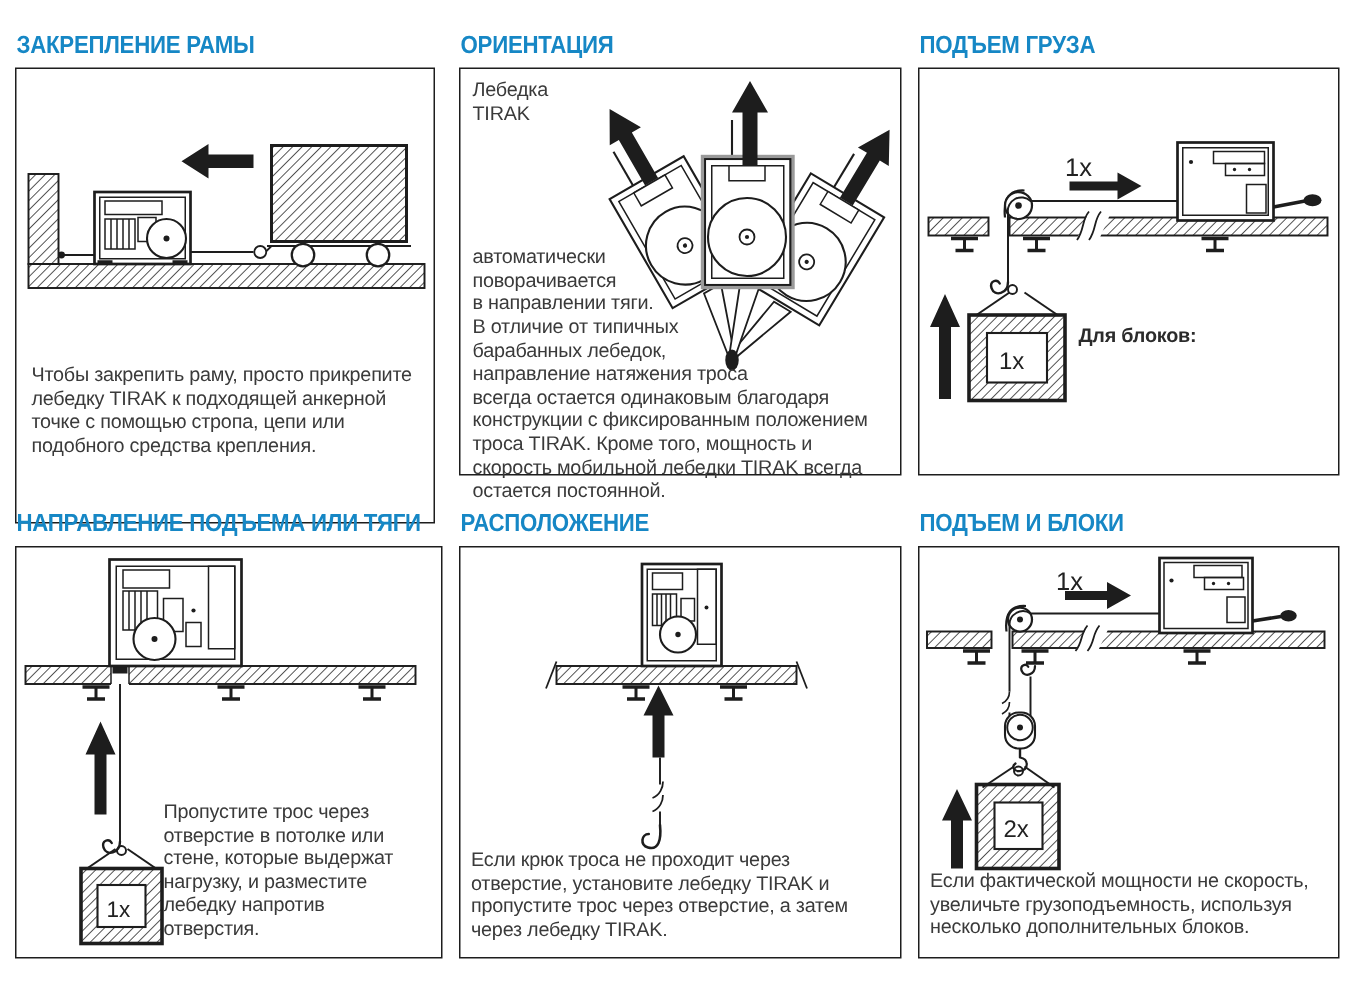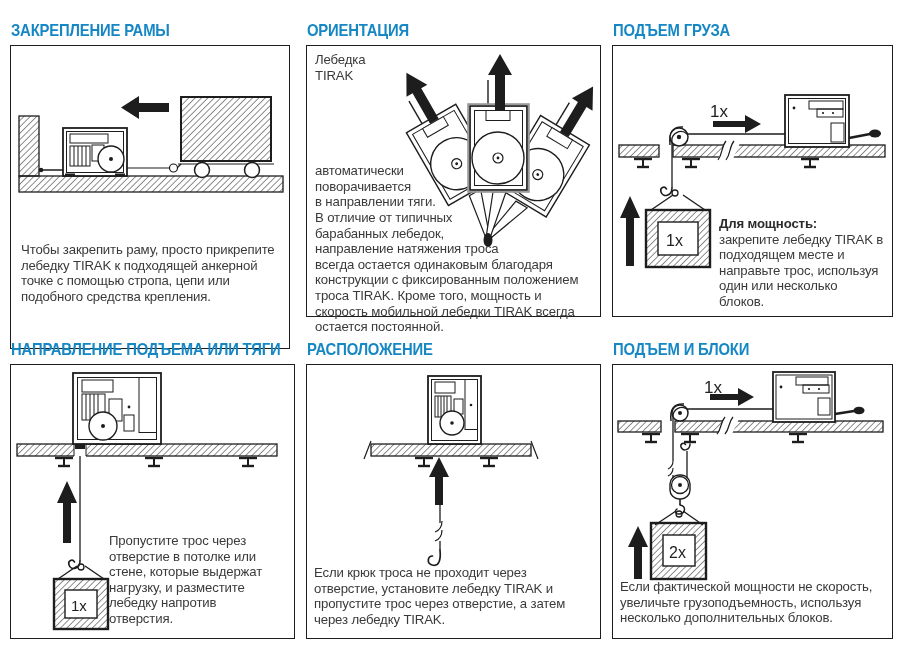--- a/index.html
+++ b/index.html
@@ -174,22 +174,21 @@
         <g>
           <line x1="38" y1="164" x2="60" y2="149" stroke="#1d1d1d" stroke-width="1.4"></line>
           <line x1="92" y1="164" x2="70" y2="149" stroke="#1d1d1d" stroke-width="1.4"></line>
           <rect x="33" y="164" width="64" height="57" fill="url(#h3)" stroke="#1d1d1d" stroke-width="2.4"></rect>
           <rect x="45" y="176" width="40" height="33" fill="#fff" stroke="#1d1d1d" stroke-width="1.4"></rect>
           <text x="53" y="200" font-size="16">1x</text>
         </g>
         <polygon points="13,220 13,172 7,172 17,150 27,172 21,172 21,220" fill="#1d1d1d"></polygon>
       </svg>
       <div class="cap" style="left:106px;top:170px;width:166px;">
-        <span class="lead">Для мощность:</span>
-        <span>закрепите лебедку TIRAK в подходящем месте и направьте трос, используя один или несколько блоков.</span>
+        <span class="lead">Для блоков:</span>
       </div>
     </div>
   </div>
 
   <div class="panel" style="left:10px;top:339px;width:307px;">
     <h2 class="hd">НАПРАВЛЕНИЕ ПОДЪЕМА ИЛИ ТЯГИ</h2>
     <div class="figure" style="width:285px;height:275px;">
       <svg class="fig-svg" width="282" height="272" viewBox="0 0 282 272">
         <defs>
           <pattern id="h4" patternUnits="userSpaceOnUse" width="4.5" height="4.5" patternTransform="rotate(45)">

